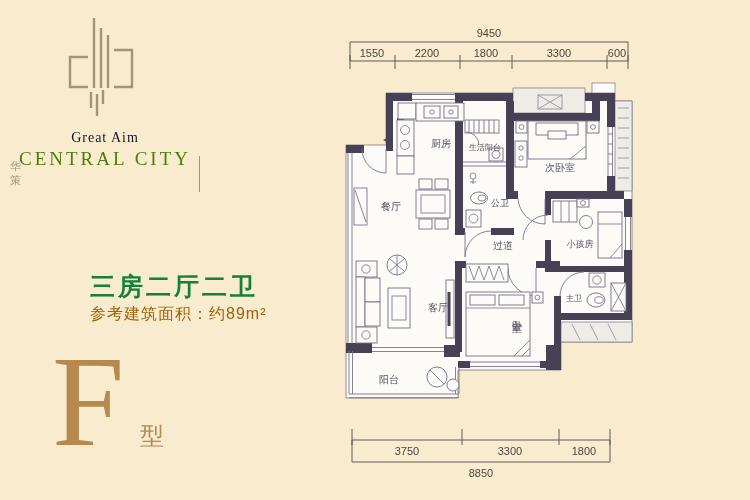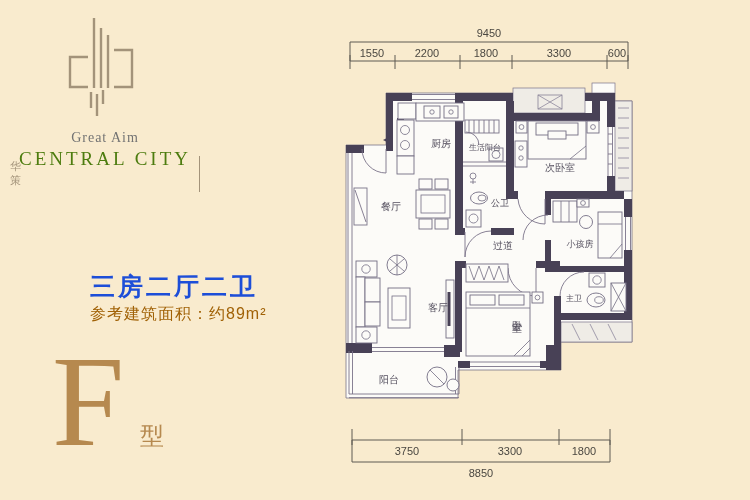--- a/index.html
+++ b/index.html
@@ -5,35 +5,35 @@
   html,body{margin:0;padding:0;}
   .canvas{
     position:relative;width:750px;height:500px;overflow:hidden;
     background:#f9ebce;
     font-family:"Liberation Sans", sans-serif;
   }
   .abs{position:absolute;}
   
   .brand-tagline{
     left:20px;top:130px;width:170px;text-align:center;
-    font-family:"Liberation Serif", serif;font-size:14px;color:#737373;letter-spacing:1px;
+    font-family:"Liberation Serif", serif;font-size:14px;color:#0f172a;letter-spacing:1px;
   }
   .brand-name-en{
     left:10px;top:148px;width:190px;text-align:center;
     font-family:"Liberation Serif", serif;font-size:19px;color:#4d7c0f;letter-spacing:3px;
   }
   .brand-cn{
     left:10px;top:156px;width:190px;display:flex;align-items:center;justify-content:space-between;gap:7px;
     color:#a3937a;
   }
   .brand-cn .prefix{width:13px;font-size:11px;line-height:1.25;letter-spacing:0;}
   .brand-cn .divider{width:1px;height:36px;background:#a3937a;}
   .brand-cn .name{font-family:"Liberation Serif", serif;font-size:29px;letter-spacing:4px;font-weight:bold;}
   .layout-title{
-    left:90px;top:270px;font-size:25px;font-weight:bold;color:#1d4ed8;letter-spacing:3px;
+    left:90px;top:270px;font-size:25px;font-weight:bold;color:#15803d;letter-spacing:3px;
   }
   .area-note{left:90px;top:304px;font-size:16px;color:#a16207;letter-spacing:1px;}
   .type-letter{
     left:52px;top:336px;font-family:"Liberation Serif", serif;font-size:130px;line-height:1;color:#b6894f;
   }
   .type-suffix{left:140px;top:420px;font-size:24px;color:#b6894f;}
   
   svg text{font-family:"Liberation Sans", sans-serif;}
   .rlabel{fill:#55505f;font-size:10px;}
   .rlabel.small{font-size:8px;}

